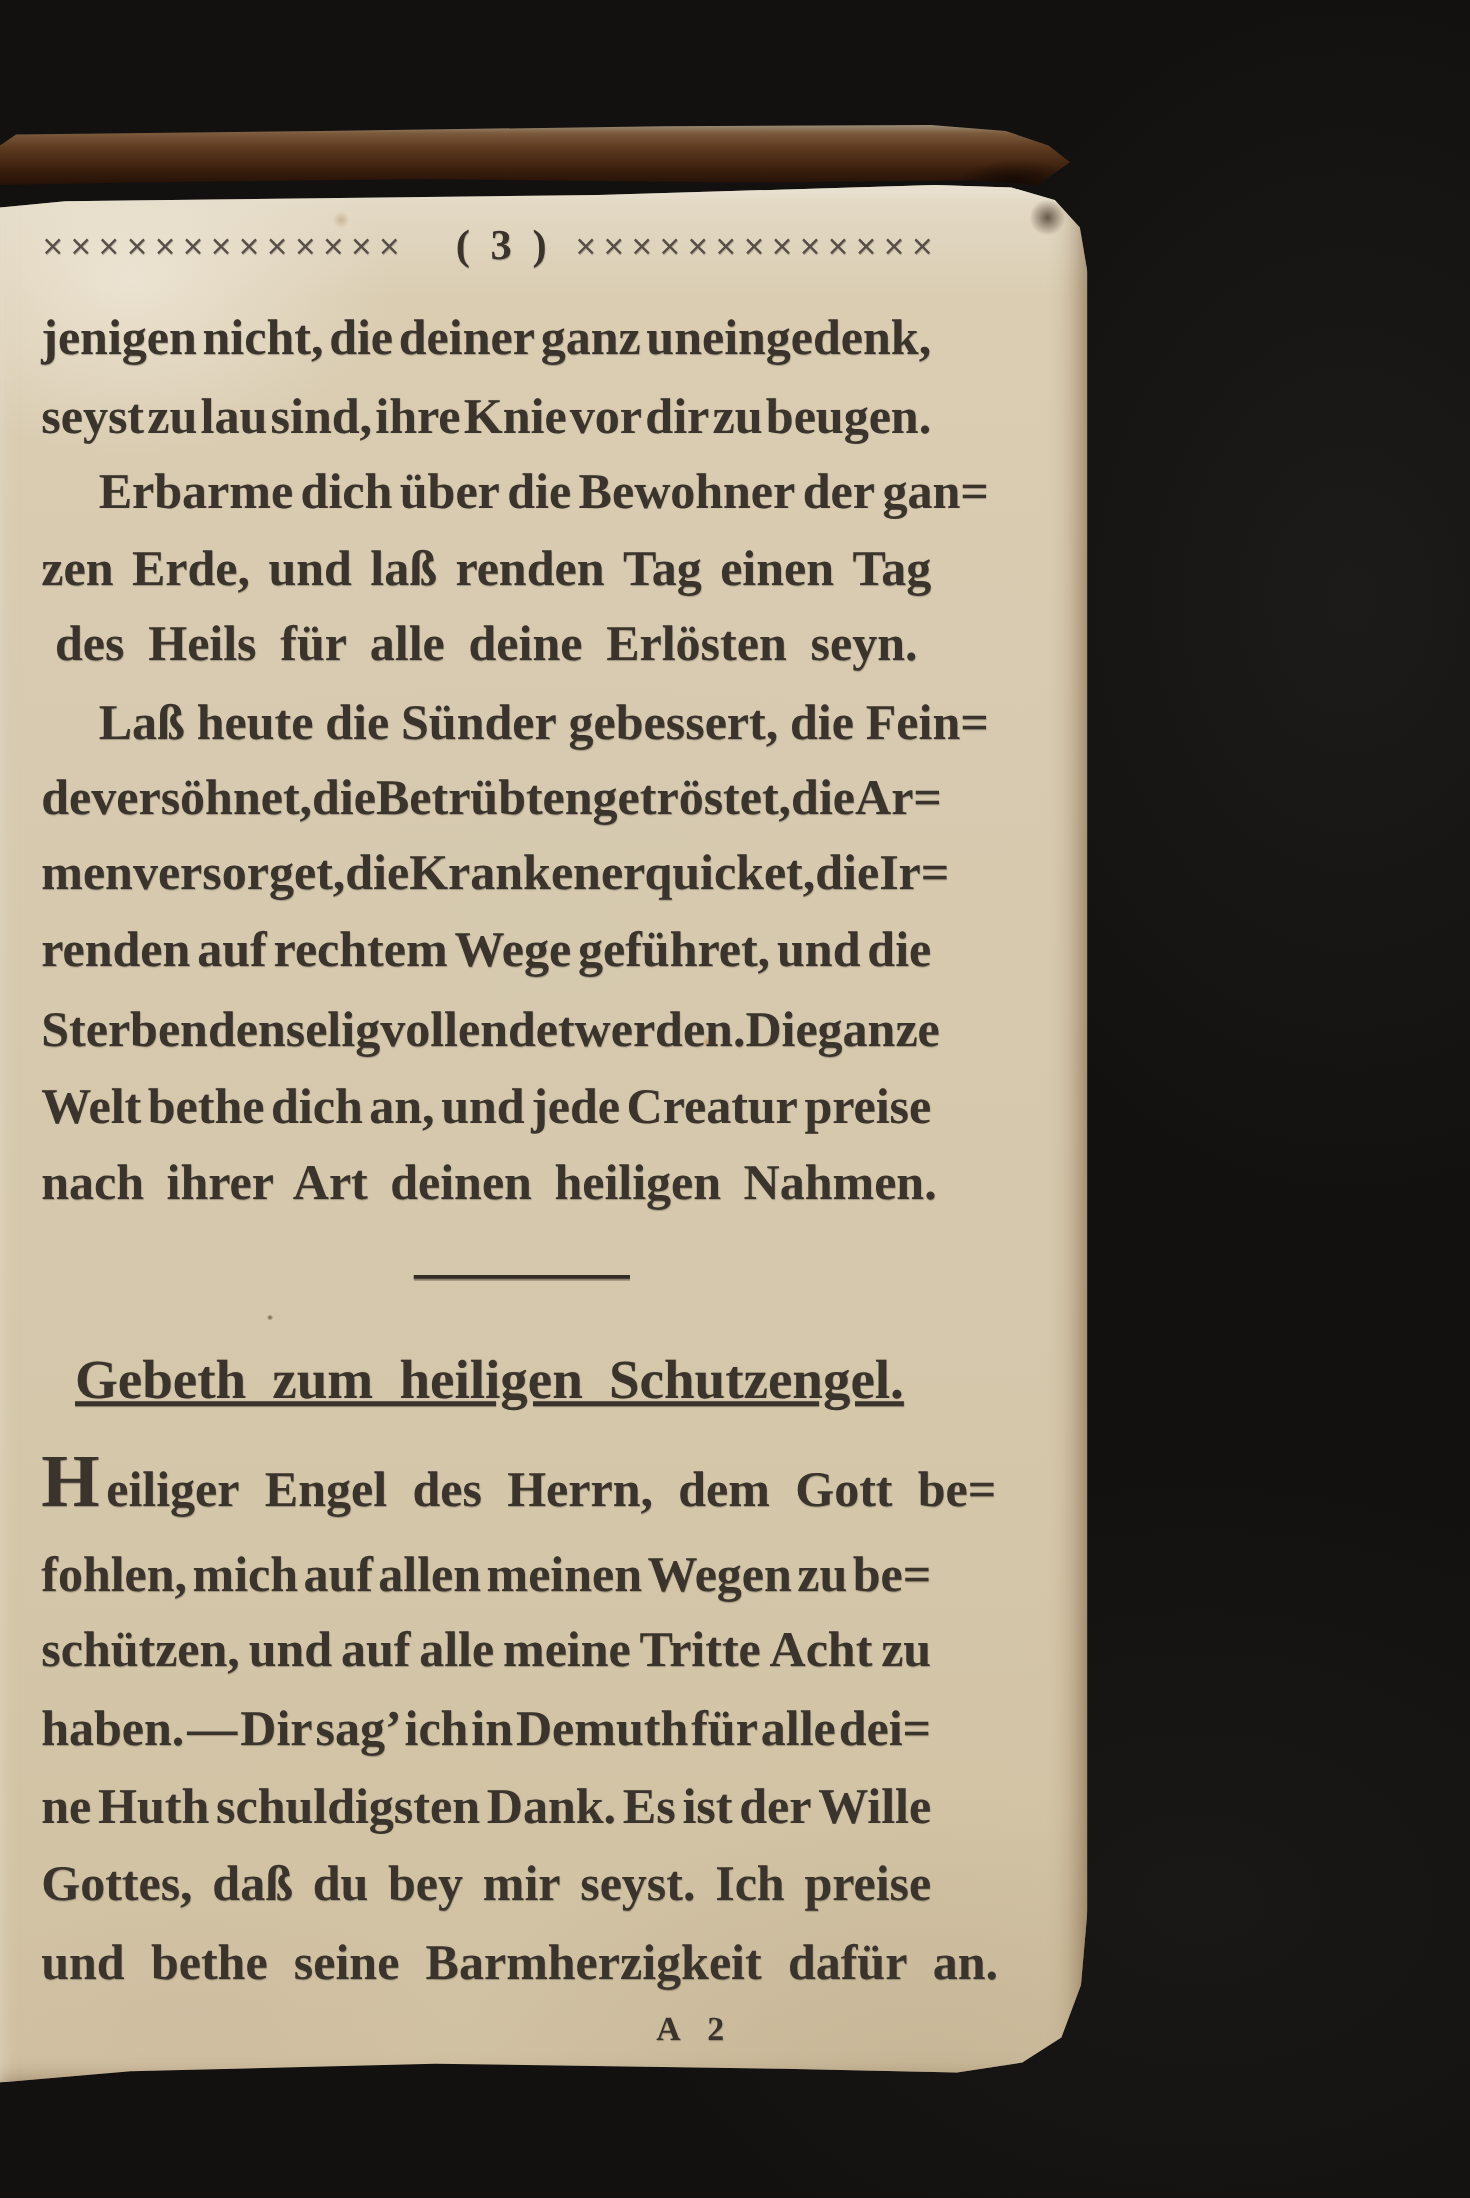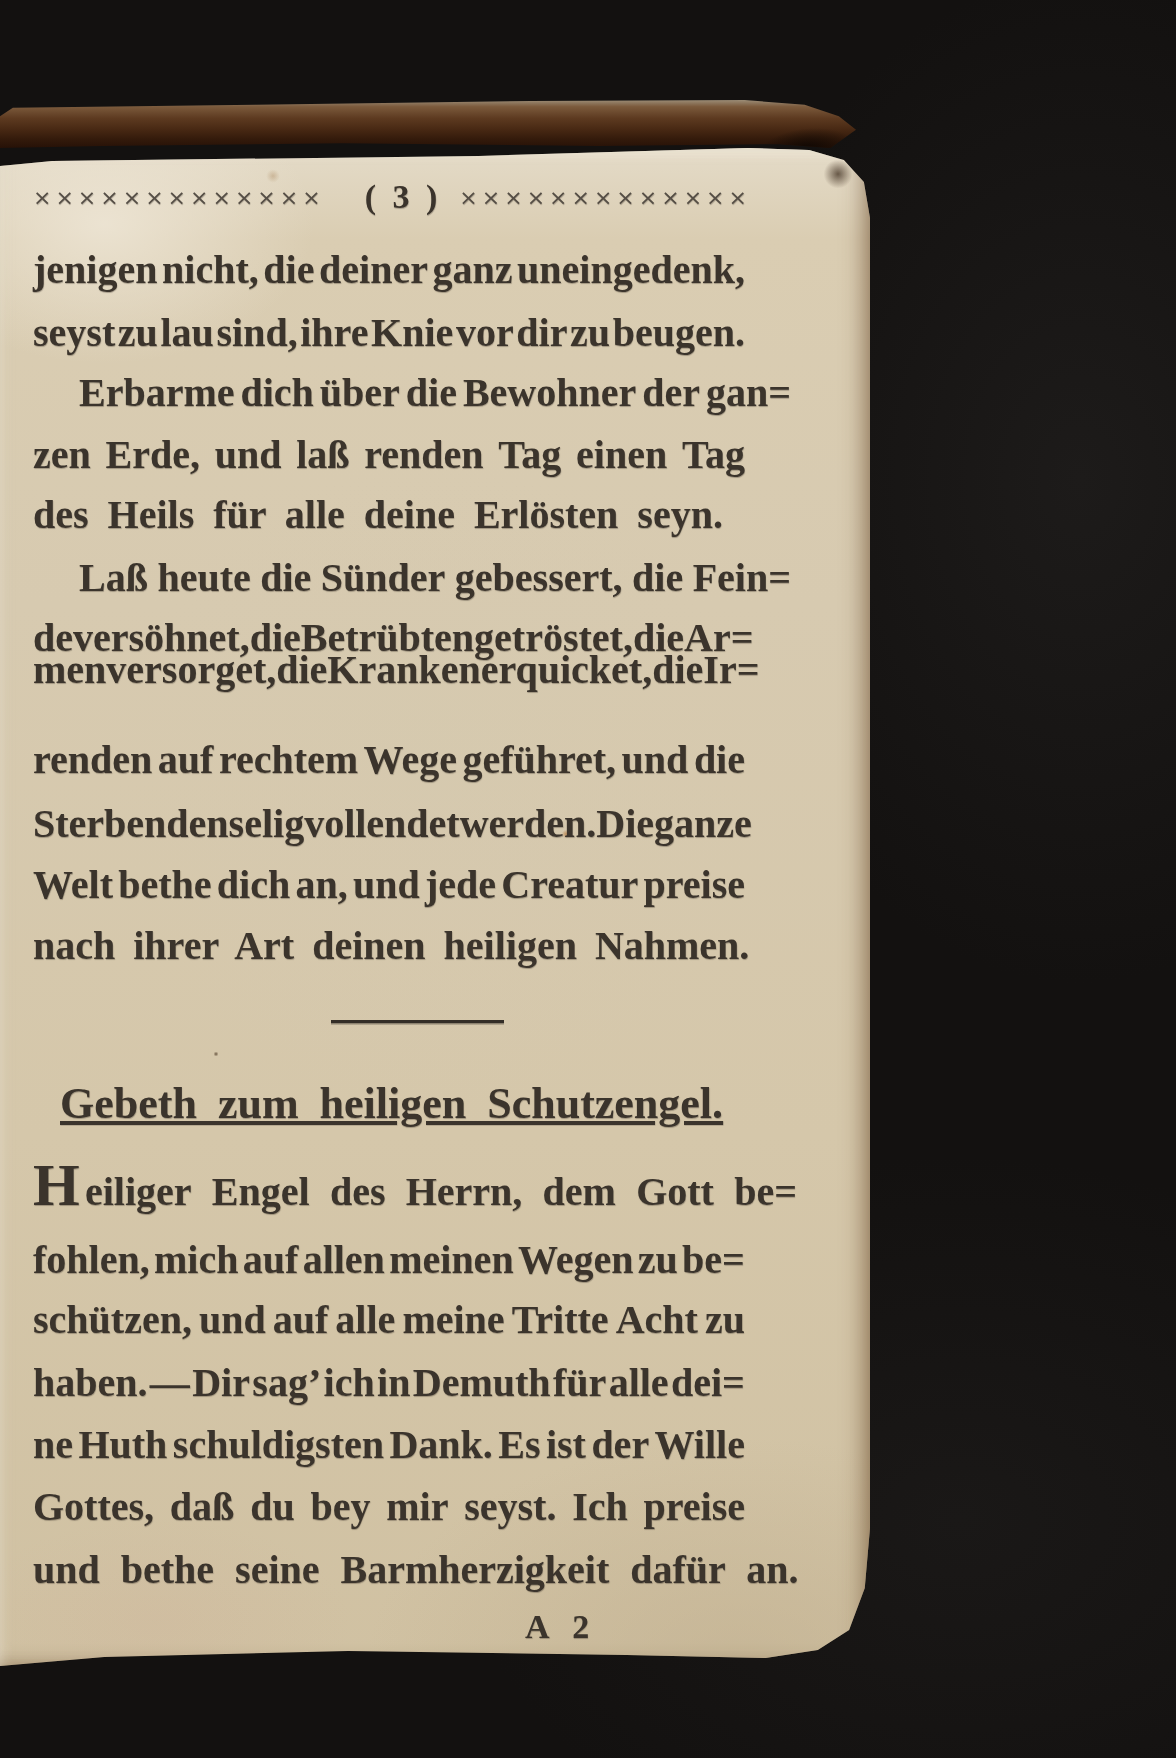--- a/index.html
+++ b/index.html
@@ -64,43 +64,43 @@
   }
   .ornament.left{text-align:right;}
   .pagenum{font-size:34px;font-weight:bold;letter-spacing:4px;margin-left:28px;}
   .line{
     position:absolute;left:0;width:712px;height:44px;line-height:44px;
     font-size:40px;font-weight:bold;white-space:nowrap;
   }
   .justify{display:flex;justify-content:space-between;}
   .indent{padding-left:46px;}
   .firstline{padding-left:52px;}
-  .wide1{word-spacing:9px;}
+  .wide1{word-spacing:9px;text-align:center;}
   .wide2{word-spacing:8px;}
   .wide3{word-spacing:11px;}
   .l1{top:100px;}  .l2{top:163px;}  .l3{top:223px;}  .l4{top:285px;}
-  .l5{top:345px;}  .l6{top:408px;}  .l7{top:468px;}  .l8{top:500px;justify-content:space-between;}
+  .l5{top:345px;}  .l6{top:408px;}  .l7{top:468px;}  .l8{top:528px;justify-content:space-between;}
   .l9{top:590px;}  .l10{top:654px;} .l11{top:715px;} .l12{top:776px;}
   .l13{top:1022px;}.l14{top:1090px;}.l15{top:1150px;}.l16{top:1213px;}
   .l17{top:1275px;}.l18{top:1337px;}.l19{top:1400px;}
   .divider{
     position:absolute;top:872px;left:298px;width:173px;height:3px;
     background:#332d26;box-shadow:0 1.5px 0 rgba(51,45,38,.45);
   }
   .heading{
     position:absolute;top:926px;left:27px;height:60px;line-height:60px;
     font-size:44px;font-weight:bold;word-spacing:10px;white-space:nowrap;text-decoration:underline;
   }
   .dropcap{
     position:absolute;top:1004px;left:0;
     font-size:60px;line-height:66px;font-weight:bold;
   }
   .signature{
     position:absolute;top:1460px;left:492px;
-    font-size:34px;font-weight:bold;word-spacing:16px;
+    font-size:27px;font-weight:bold;word-spacing:16px;
   }
 </style>
 </head>
 <body>
 
 <div class="backdrop"></div>
 
 <div class="spine">
   <div class="spine-blob"></div>
 </div>

